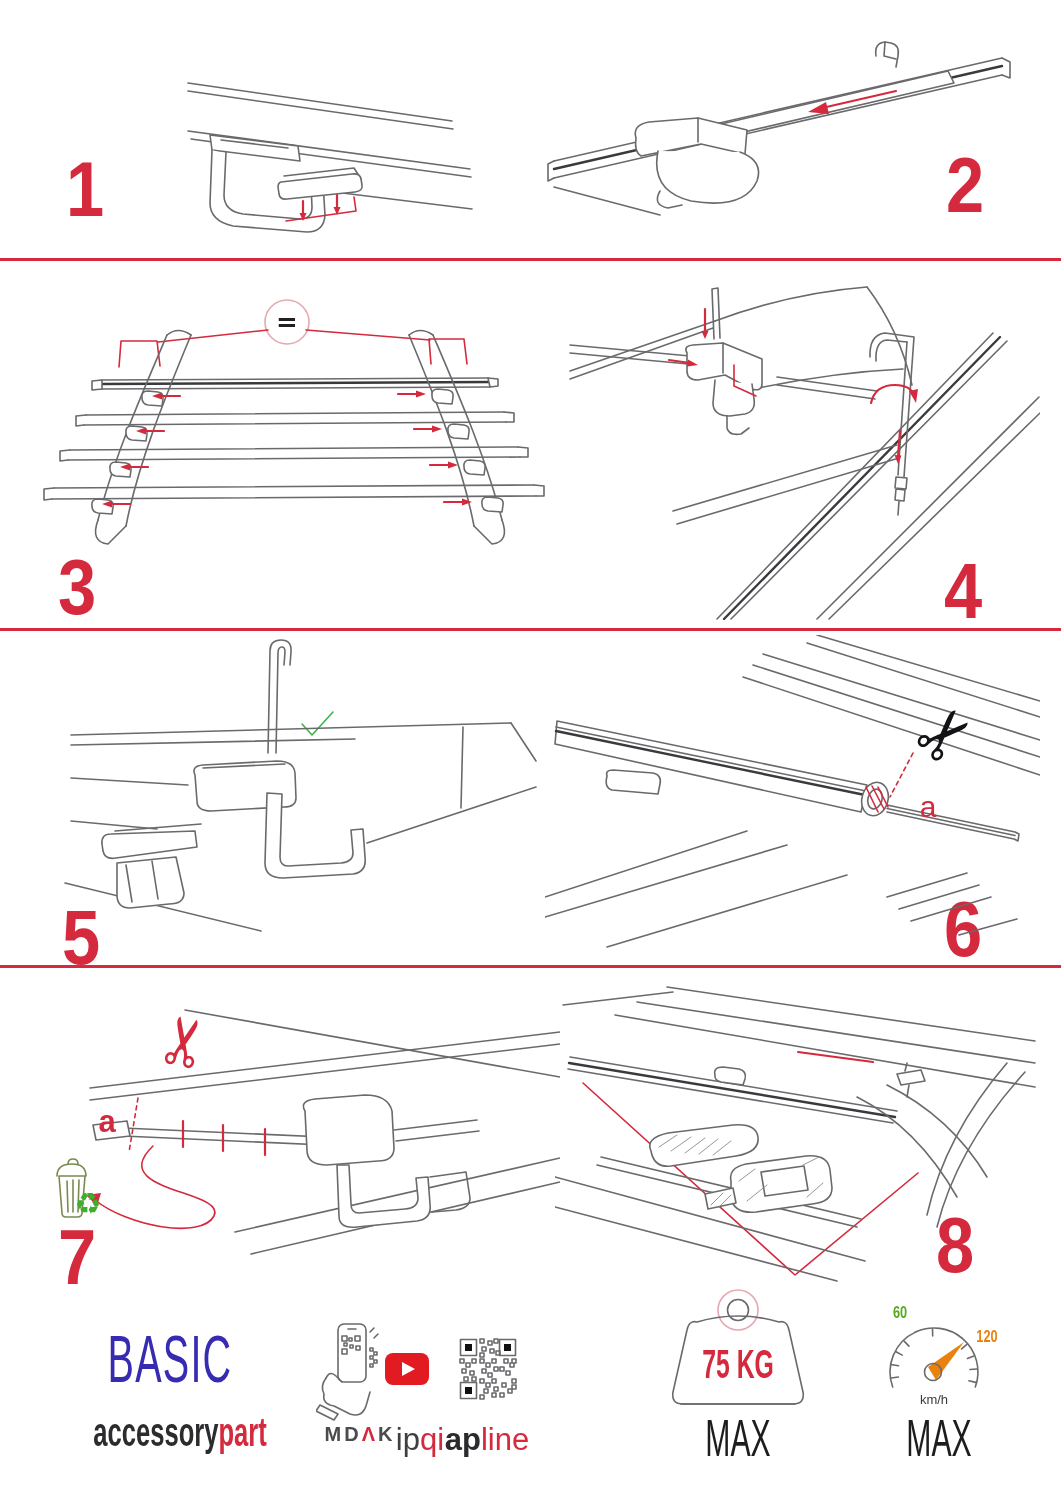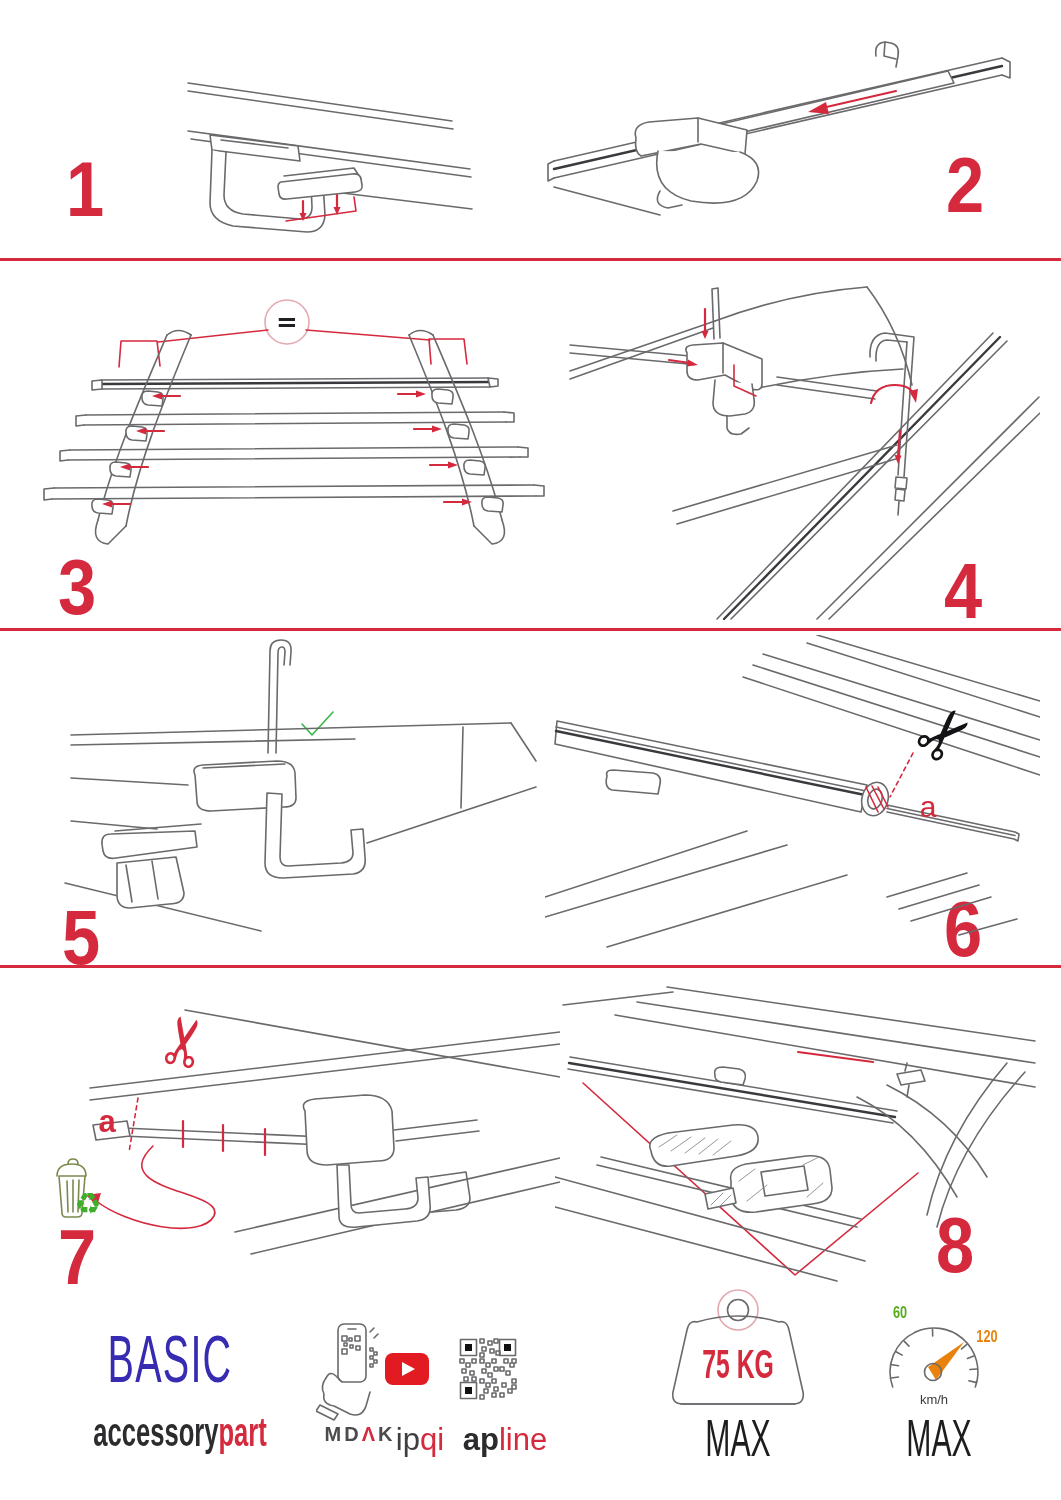--- a/index.html
+++ b/index.html
@@ -402,21 +402,21 @@
   <svg class="art" style="left:459px;top:1338px" width="58" height="62" viewBox="0 0 58 62">
     <rect class="o" x="1.5" y="1.5" width="16" height="16" stroke="#111" stroke-width="2.5"></rect>
     <rect x="6" y="6" width="7" height="7" fill="#111"></rect>
     <rect class="o" x="40.5" y="1.5" width="16" height="16" stroke="#111" stroke-width="2.5"></rect>
     <rect x="45" y="6" width="7" height="7" fill="#111"></rect>
     <rect class="o" x="1.5" y="44.5" width="16" height="16" stroke="#111" stroke-width="2.5"></rect>
     <rect x="6" y="49" width="7" height="7" fill="#111"></rect>
     <path fill="#111" d="M21,1h4v4h-4z M29,3h4v4h-4z M35,1h4v4h-4z M23,9h4v4h-4z M31,11h4v4h-4z M21,15h4v4h-4z M37,13h4v4h-4z M45,21h4v4h-4z M51,25h4v4h-4z M41,29h4v4h-4z M47,33h4v4h-4z M53,21h4v4h-4z M53,41h4v4h-4z M43,45h4v4h-4z M49,51h4v4h-4z M41,55h4v4h-4z M53,47h4v4h-4z M21,21h4v4h-4z M27,25h4v4h-4z M33,21h4v4h-4z M23,31h4v4h-4z M29,35h4v4h-4z M35,29h4v4h-4z M21,41h4v4h-4z M27,45h4v4h-4z M33,41h4v4h-4z M25,51h4v4h-4z M33,55h4v4h-4z M1,21h4v4h-4z M7,25h4v4h-4z M13,21h4v4h-4z M3,31h4v4h-4z M11,33h4v4h-4z M5,39h4v4h-4z M13,39h4v4h-4z M21,57h4v4h-4z M35,49h4v4h-4z"></path>
   </svg>
 
-  <div class="wordmark apline" style="left:455px;top:1424px;width:100px"><span class="b1">ap</span><span class="redtx">line</span></div>
+  <div class="wordmark apline" style="left:437px;top:1424px;width:100px"><span class="b1">ap</span><span class="redtx">line</span></div>
 
   <svg class="art" style="left:663px;top:1288px" width="150" height="124" viewBox="0 0 150 124">
     <circle class="lt" cx="75" cy="22" r="20"></circle>
     <circle cx="75" cy="22" r="10.5" stroke="#d5293d" stroke-width="5" fill="#fff"></circle>
     <path d="M34,34 Q26,32 24,42 L10,104 Q8,116 20,116 L130,116 Q142,116 140,104 L126,42 Q124,32 116,34 Q96,28 75,28 Q54,28 34,34 Z" fill="#fff" stroke="#e05a66" stroke-width="2.2"></path>
     <path d="M18,116 L132,116" stroke="#d5293d" stroke-width="5" stroke-linecap="round"></path>
     <text transform="translate(75,90) scale(0.62 1)" text-anchor="middle" font-size="40" font-weight="bold" fill="#d5293d" font-family="'Liberation Sans',sans-serif">75 KG</text>
   </svg>
   <div class="maxlbl" style="left:663px;top:1412px;width:150px">MAX</div>
 

